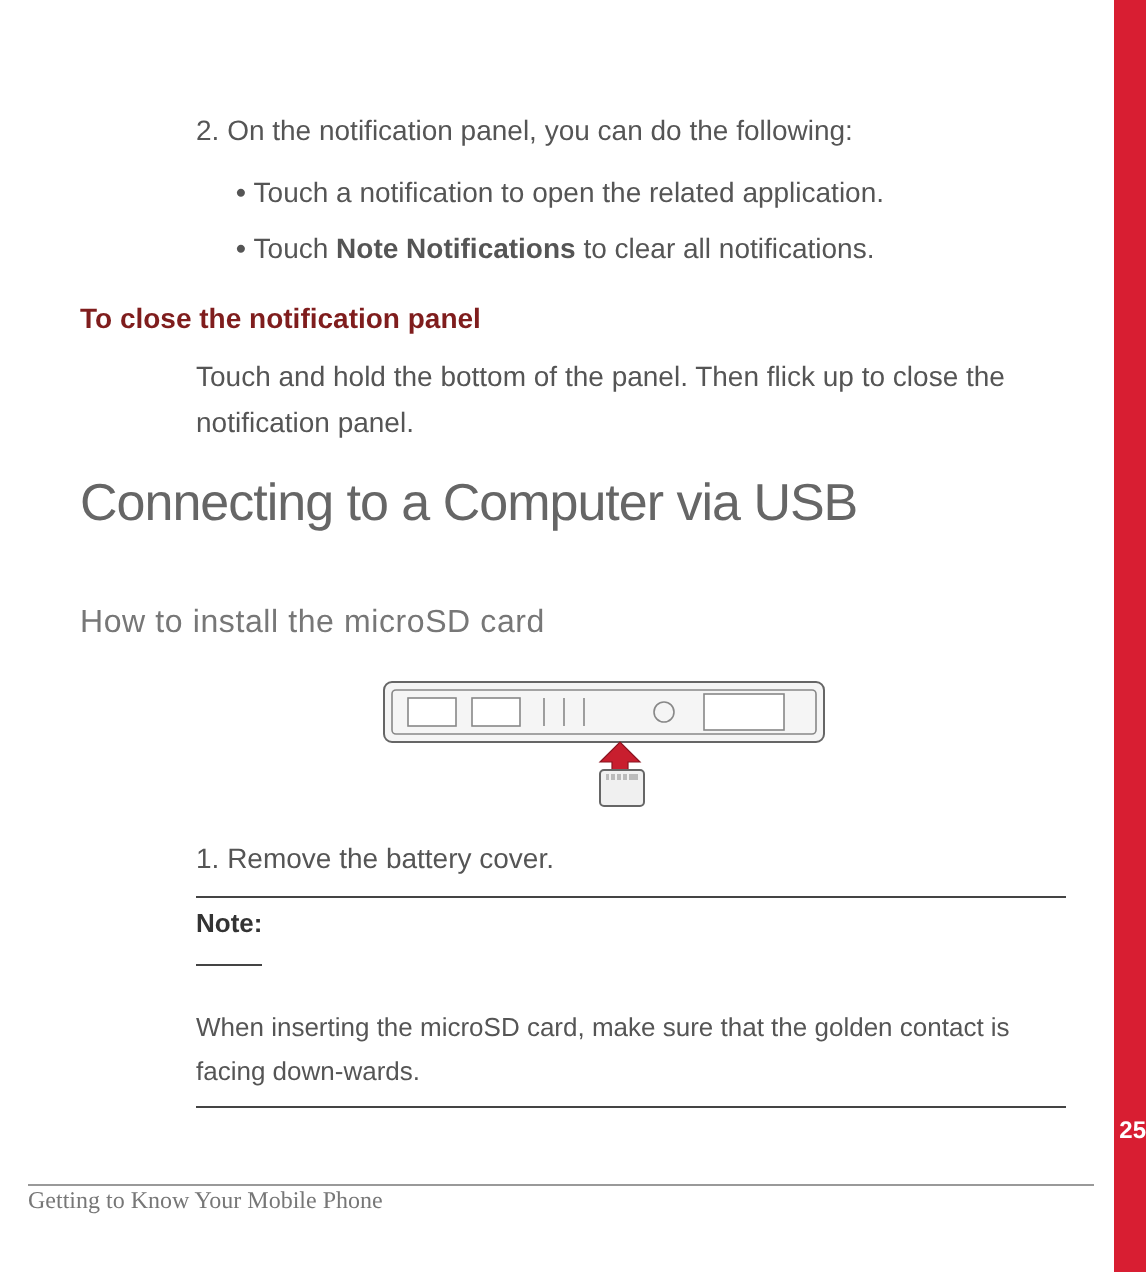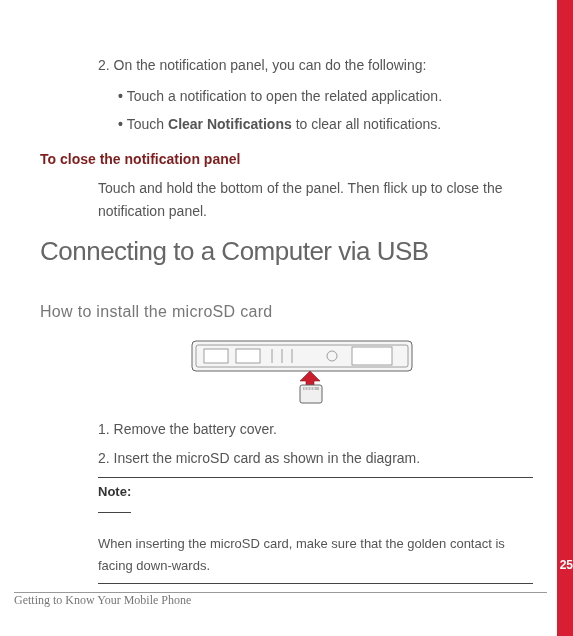--- a/index.html
+++ b/index.html
@@ -130,21 +130,21 @@
 </head>
 <body>
 
 <div class="red-bar"></div>
 <div class="page-num">25</div>
 
 <div class="content">
   <div class="inner">
     <p class="step">2. On the notification panel, you can do the following:</p>
     <p class="bullet">Touch a notification to open the related application.</p>
-    <p class="bullet"><span>Touch </span><span class="bold">Clear Notifications</span><span> to clear all notifications.</span></p>
+    <p class="bullet"><span>Touch </span><span class="bold">Note Notifications</span><span> to clear all notifications.</span></p>
 
     <p class="subheading">To close the notification panel</p>
     <p class="para">Touch and hold the bottom of the panel. Then flick up to close the notification panel.</p>
 
     <p class="h1">Connecting to a Computer via USB</p>
     <p class="h2">How to install the microSD card</p>
 
     <div class="diagram">
       <svg width="240" height="70" viewBox="0 0 240 70">
         <rect x="10" y="6" width="220" height="30" rx="4" fill="#f5f5f5" stroke="#666" stroke-width="1"></rect>
@@ -162,21 +162,20 @@
         <rect x="118" y="50" width="22" height="18" rx="2" fill="#f0f0f0" stroke="#666" stroke-width="1"></rect>
         <rect x="121" y="52" width="16" height="3" fill="#bbb"></rect>
         <line x1="123" y1="52" x2="123" y2="55" stroke="#fff" stroke-width="0.8"></line>
         <line x1="126" y1="52" x2="126" y2="55" stroke="#fff" stroke-width="0.8"></line>
         <line x1="129" y1="52" x2="129" y2="55" stroke="#fff" stroke-width="0.8"></line>
         <line x1="132" y1="52" x2="132" y2="55" stroke="#fff" stroke-width="0.8"></line>
       </svg>
     </div>
 
     <p class="step">1. Remove the battery cover.</p>
-    <p class="step">2. Insert the microSD card as shown in the diagram.</p>
 
     <div class="note-block">
       <div class="note-label">Note:</div>
       <div class="note-text">When inserting the microSD card, make sure that the golden contact is facing down-wards.</div>
     </div>
   </div>
 </div>
 
 <div class="footer">Getting to Know Your Mobile Phone</div>
 

